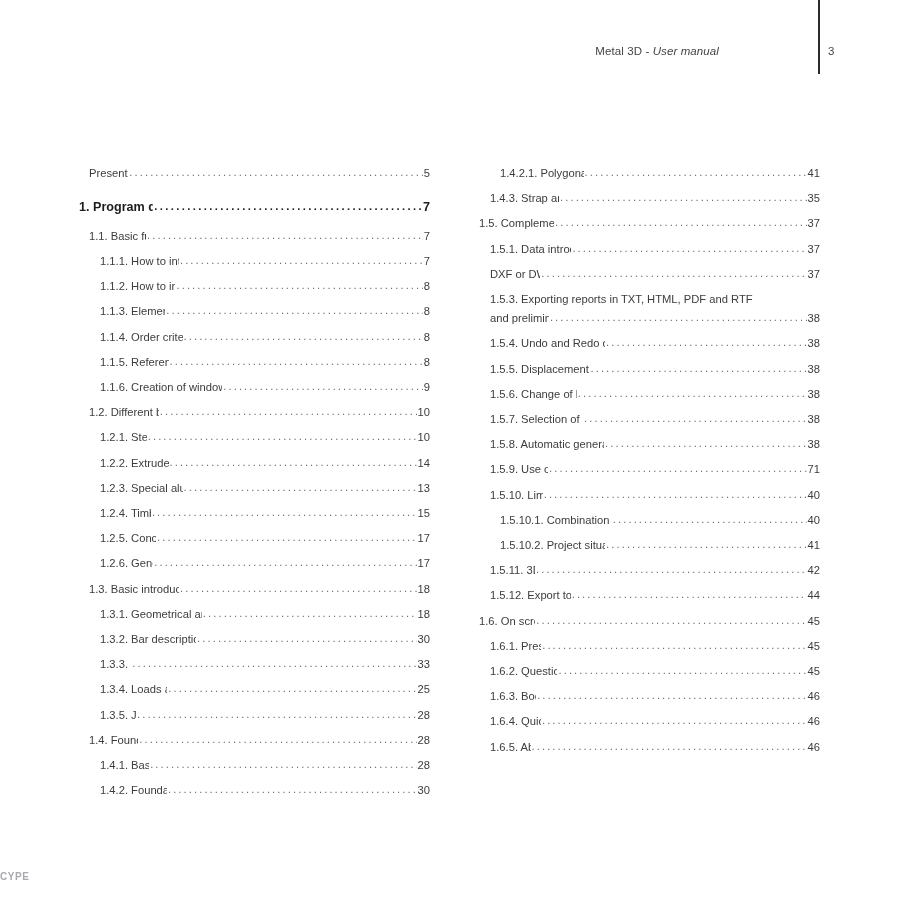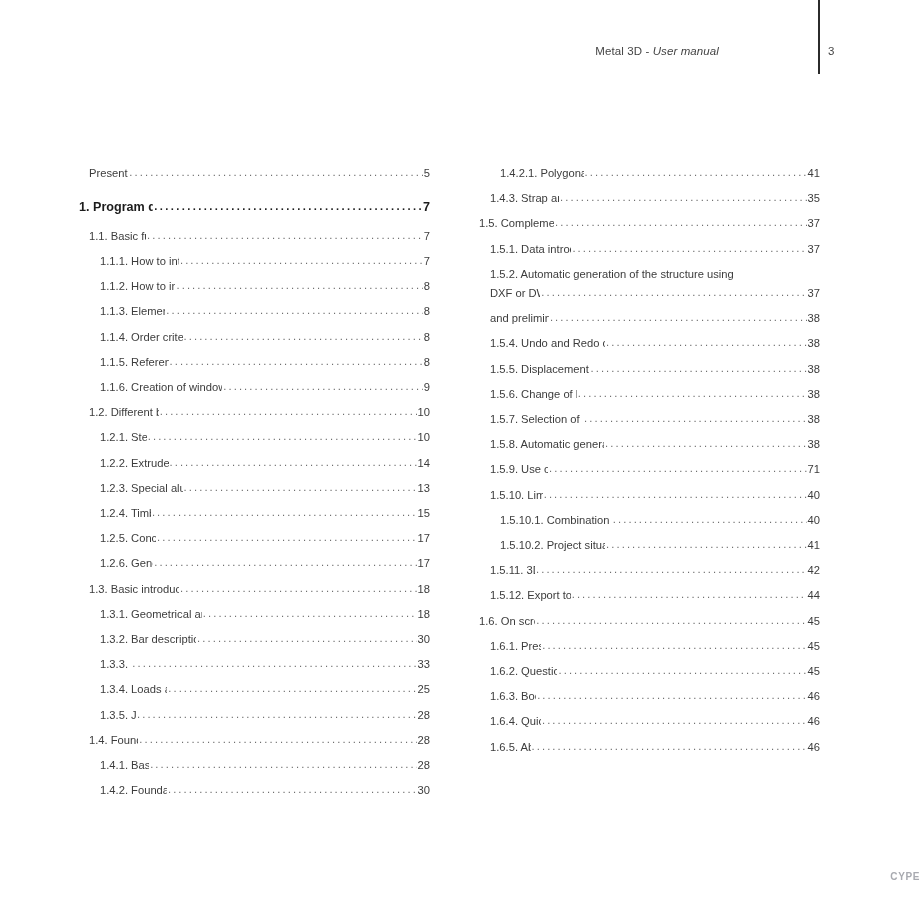--- a/index.html
+++ b/index.html
@@ -133,21 +133,21 @@
 
   
   .toc-entry.presentation { margin-bottom: 22px; }
 
   
   .page-footer {
     position: absolute;
     left: 0;
     bottom: 36px;
     width: 920px;
-    text-align: right;
+    text-align: left;
   }
   .footer-logo {
     font-size: 10px;
     font-weight: bold;
     letter-spacing: 0.6px;
     color: #a8aab0;
   }
 </style>
 </head>
 <body>
@@ -303,28 +303,28 @@
         <span class="label">1.5. Complementary options</span>
         <span class="leader">..........................................................................................</span>
         <span class="pageno">37</span>
       </div>
       <div class="toc-entry lvl-3">
         <span class="label">1.5.1. Data introduction assistant</span>
         <span class="leader">..........................................................................................</span>
         <span class="pageno">37</span>
       </div>
       <div class="toc-entry lvl-3 wrapped">
-        <span class="wrap-line">1.5.2. Automatic generation of the structure using</span>
         <span class="wrap-last">
           <span class="label">DXF or DWG files</span>
           <span class="leader">..........................................................................................</span>
           <span class="pageno">37</span>
         </span>
       </div>
       <div class="toc-entry lvl-3 wrapped">
+        <span class="wrap-line">1.5.3. Exporting reports in TXT, HTML, PDF and RTF</span>
         <span class="wrap-last">
           <span class="label">and preliminary views</span>
           <span class="leader">..........................................................................................</span>
           <span class="pageno">38</span>
         </span>
       </div>
       <div class="toc-entry lvl-3">
         <span class="label">1.5.4. Undo and Redo options during data introduction</span>
         <span class="leader">..........................................................................................</span>
         <span class="pageno">38</span>

